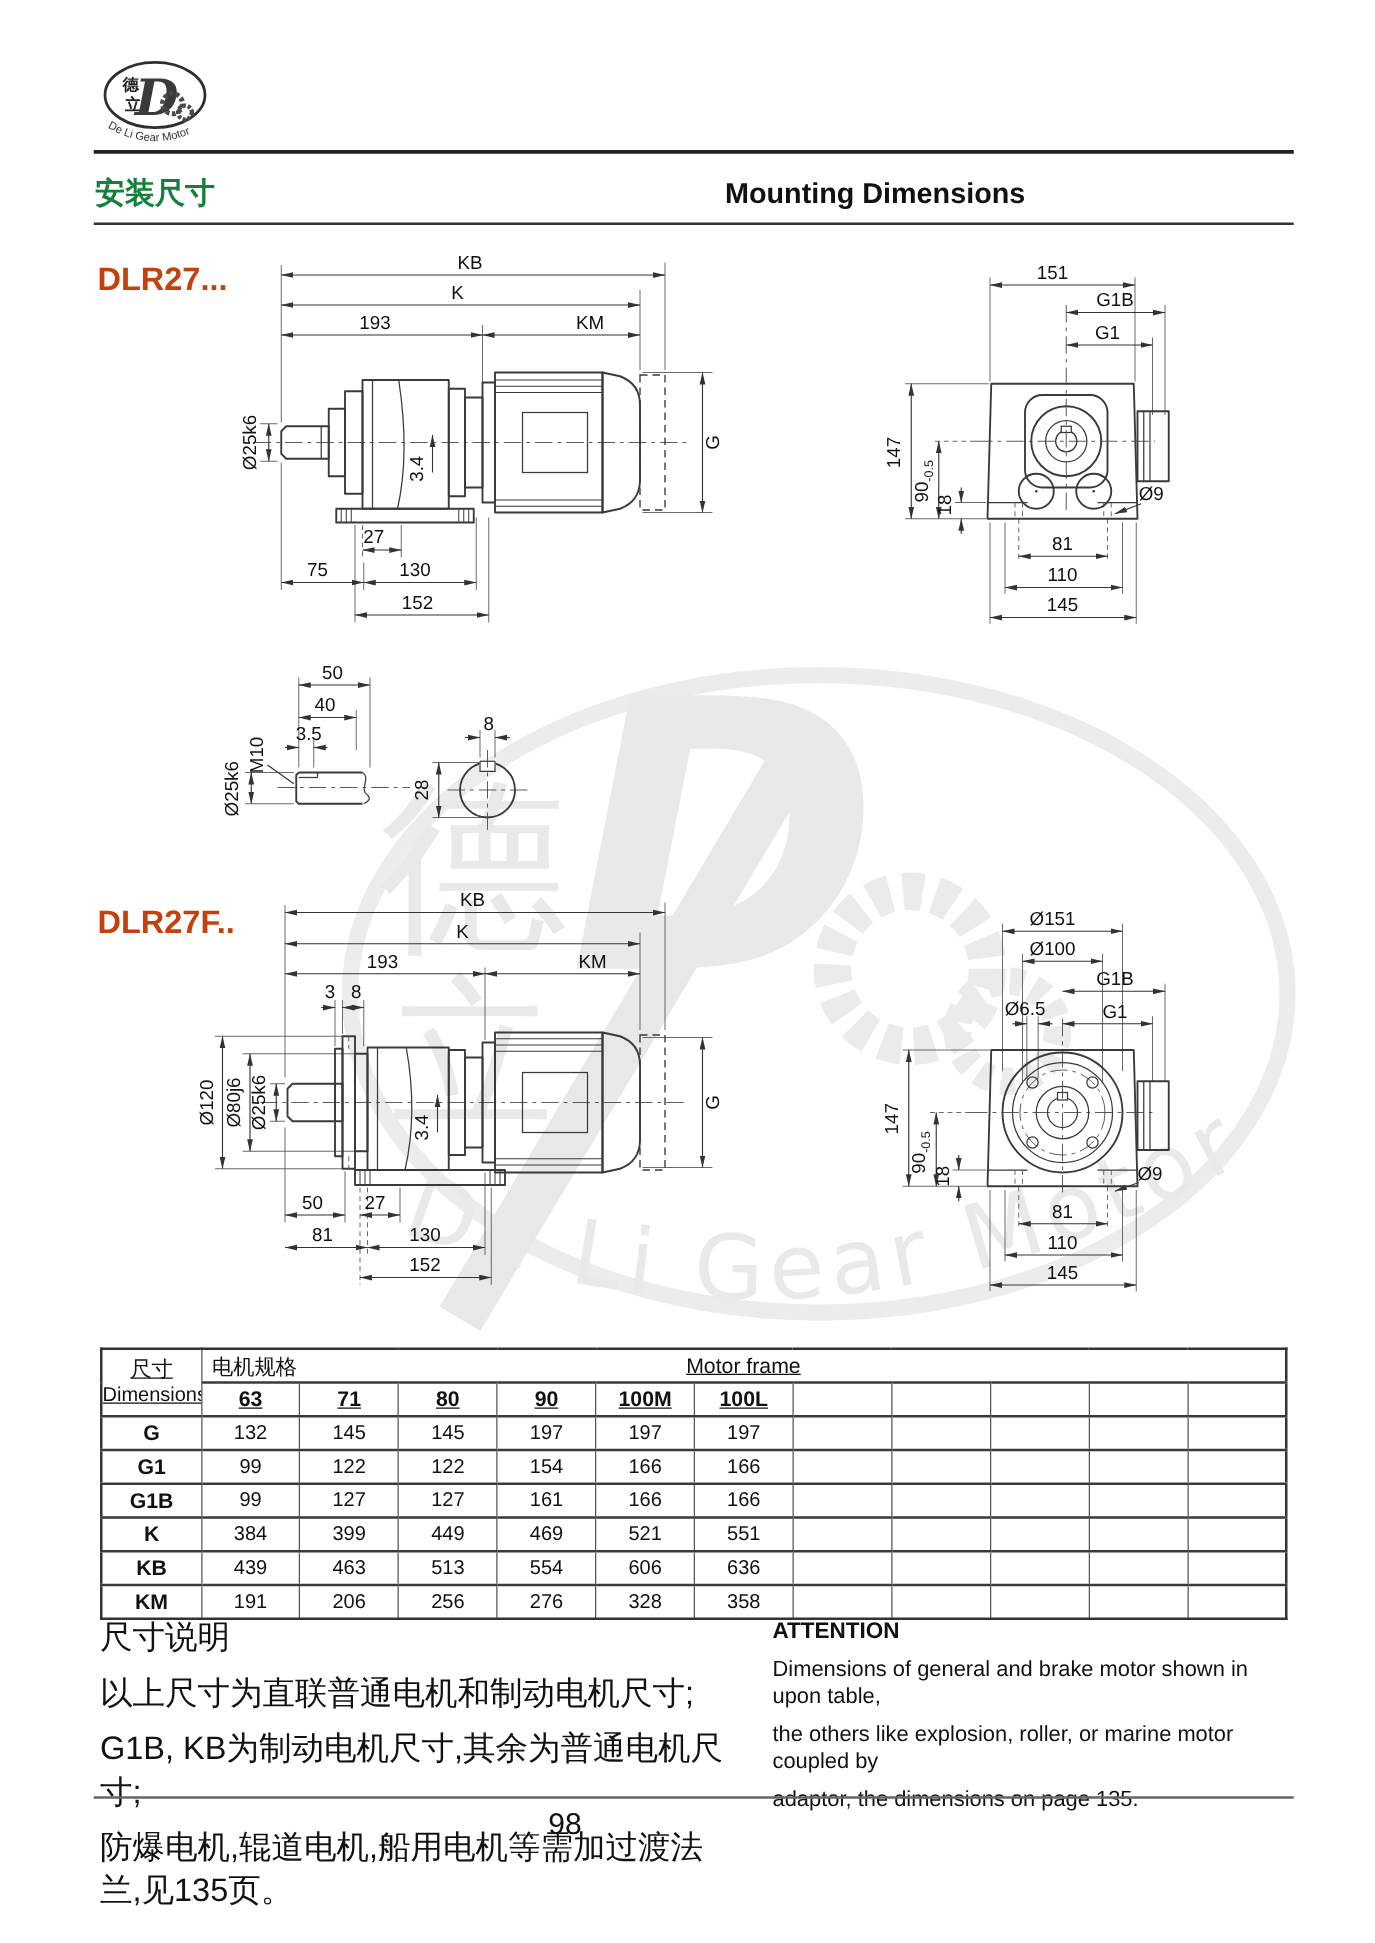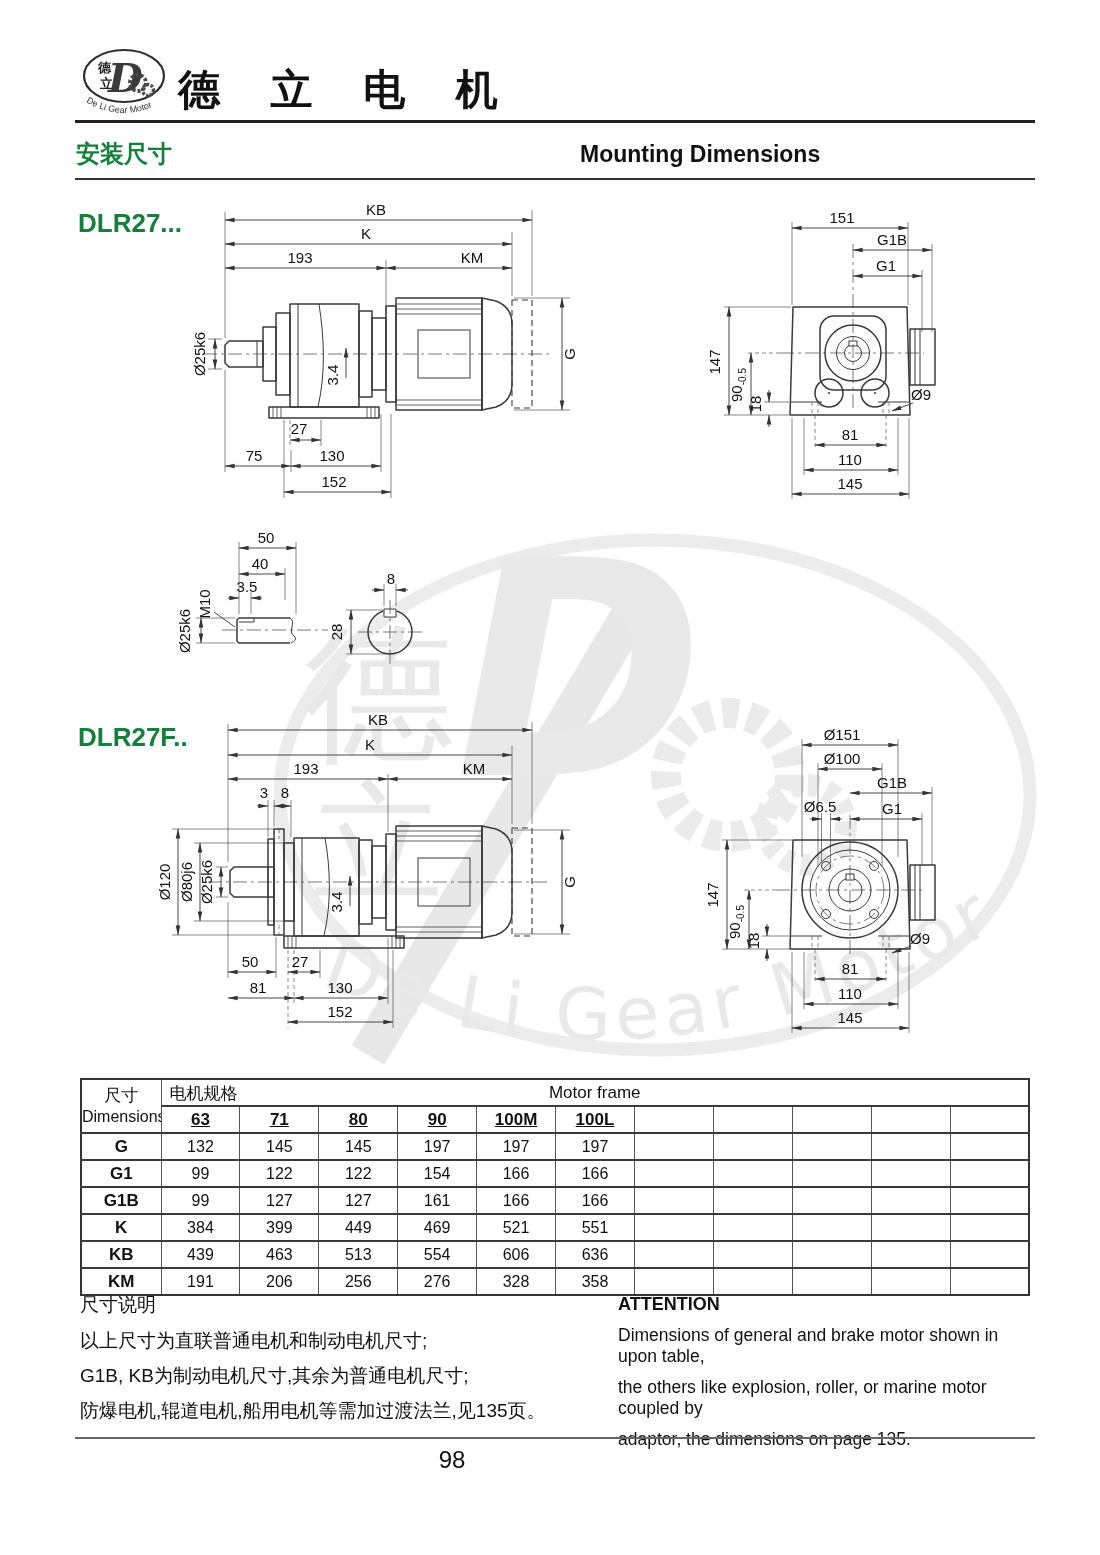--- a/index.html
+++ b/index.html
@@ -6,50 +6,50 @@
   .page{position:relative;width:1100px;height:1555px;background:#ffffff;margin:0 auto;
         font-family:"Liberation Sans",sans-serif;color:#1a1a1a;overflow:hidden;}
   .abs{position:absolute;}
   
   .brand{left:178px;top:62px;font-family:"DejaVu Serif",serif;font-weight:700;
          font-size:42px;letter-spacing:18px;color:#111;}
   .rule-thick{left:75px;top:120px;width:960px;height:3px;background:#222;}
   .sec-cn{left:76px;top:138px;font-size:24px;font-weight:700;color:#15803d;}
   .sec-en{left:580px;top:141px;font-size:23px;font-weight:700;color:#111;}
   .rule-thin{left:75px;top:178px;width:960px;height:2px;background:#333;}
-  .model{font-size:26px;font-weight:700;color:#15803d;}
+  .model{font-size:26px;font-weight:700;color:#c2410c;}
   .m1{left:78px;top:208px;} .m2{left:78px;top:722px;}
   
   svg{overflow:visible;}
   .ol{fill:none;stroke:#3a3a3a;stroke-width:1.5;stroke-linejoin:round;}
   .ml{fill:none;stroke:#3a3a3a;stroke-width:1;}
   .fin{fill:none;stroke:#3a3a3a;stroke-width:.8;}
   .dim{fill:none;stroke:#333;stroke-width:.9;}
   .ext{fill:none;stroke:#555;stroke-width:.7;}
   .extd{fill:none;stroke:#555;stroke-width:.7;stroke-dasharray:4 3;}
   .cl{fill:none;stroke:#444;stroke-width:.7;stroke-dasharray:14 4 3 4;}
   .dsh{fill:none;stroke:#3a3a3a;stroke-width:1.1;stroke-dasharray:6 4;}
   .dt{font-family:"Liberation Sans",sans-serif;font-size:15px;fill:#111;}
   .sub{font-size:10px;}
   .wm-t{font-family:"DejaVu Sans",sans-serif;fill:#e9e9e9;}
   
   .dimtable{left:80px;top:1078px;width:950px;border-collapse:collapse;table-layout:fixed;
             font-size:16px;color:#111;border:2px solid #333;}
   .dimtable td{border:1px solid #555;border-top:2px solid #3a3a3a;text-align:center;
                padding:0;height:25px;overflow:hidden;white-space:nowrap;}
-  .dimtable tr.h1 td{border-top:none;}
+  .dimtable tr.h1 td{border-top:none;text-decoration:underline;}
   .corner{font-size:16px;line-height:1.25;font-weight:400;}
   .corner .c1{font-size:17px;}
   .group{position:relative;height:26px;}
   .ghl{position:absolute;left:8px;top:2px;font-size:17px;}
   .ghc{display:block;text-align:center;font-size:17px;}
   .hc{font-weight:700;font-size:17px;height:30px;text-decoration:underline;}
   .rl{font-weight:700;font-size:17px;}
   
-  .notes-cn{left:80px;top:1292px;width:510px;font-size:19px;color:#111;}
+  .notes-cn{left:80px;top:1292px;width:510px;font-size:26px;color:#111;}
   .notes-cn .nt{margin-bottom:10px;}
   .notes-cn .nl{margin-top:9px;}
   .notes-en{left:618px;top:1294px;width:420px;font-size:17.5px;color:#111;}
   .notes-en .nt{font-weight:700;font-size:18px;margin-bottom:10px;}
   .notes-en .nl{margin-top:10px;}
   .rule-foot{left:75px;top:1437px;width:960px;height:2px;background:#666;}
   .pageno{left:0;top:1446px;width:904px;text-align:center;font-size:24px;color:#111;}
 </style>
 </head>
 <body>
@@ -83,21 +83,20 @@
     <text x="20" y="26" font-size="13" font-weight="bold" fill="#222">德</text>
     <text x="22" y="42" font-size="13" font-weight="bold" fill="#222">立</text>
     <text x="30" y="46" font-size="40" font-weight="bold" font-style="italic" fill="#3a3a3a" font-family="DejaVu Serif, serif">D</text>
     <circle cx="60" cy="37" r="8" fill="none" stroke="#4a4a4a" stroke-width="4" stroke-dasharray="3 2"></circle>
     <circle cx="70" cy="44" r="5.5" fill="none" stroke="#4a4a4a" stroke-width="3.5" stroke-dasharray="2.5 1.5"></circle>
     <path id="logoarc" d="M8,56 Q46,78 84,56" fill="none" stroke="none"></path>
     <text font-size="9" fill="#333">
       <textPath href="#logoarc">De Li Gear Motor</textPath>
     </text>
   </svg>
-  <div class="abs brand" style="z-index:2;">德 立 电 机</div>
   <div class="abs rule-thick" style="z-index:2;"></div>
   <div class="abs sec-cn" style="z-index:2;">安装尺寸</div>
   <div class="abs sec-en" style="z-index:2;text-align:center;">Mounting Dimensions</div>
   <div class="abs rule-thin" style="z-index:2;"></div>
 
   <div class="abs model m1" style="z-index:2;">DLR27...</div>
   <div class="abs model m2" style="z-index:2;">DLR27F..</div>
 
   <svg class="abs" style="left:148px;top:202px;z-index:1;" width="500" height="300">
     <g>

